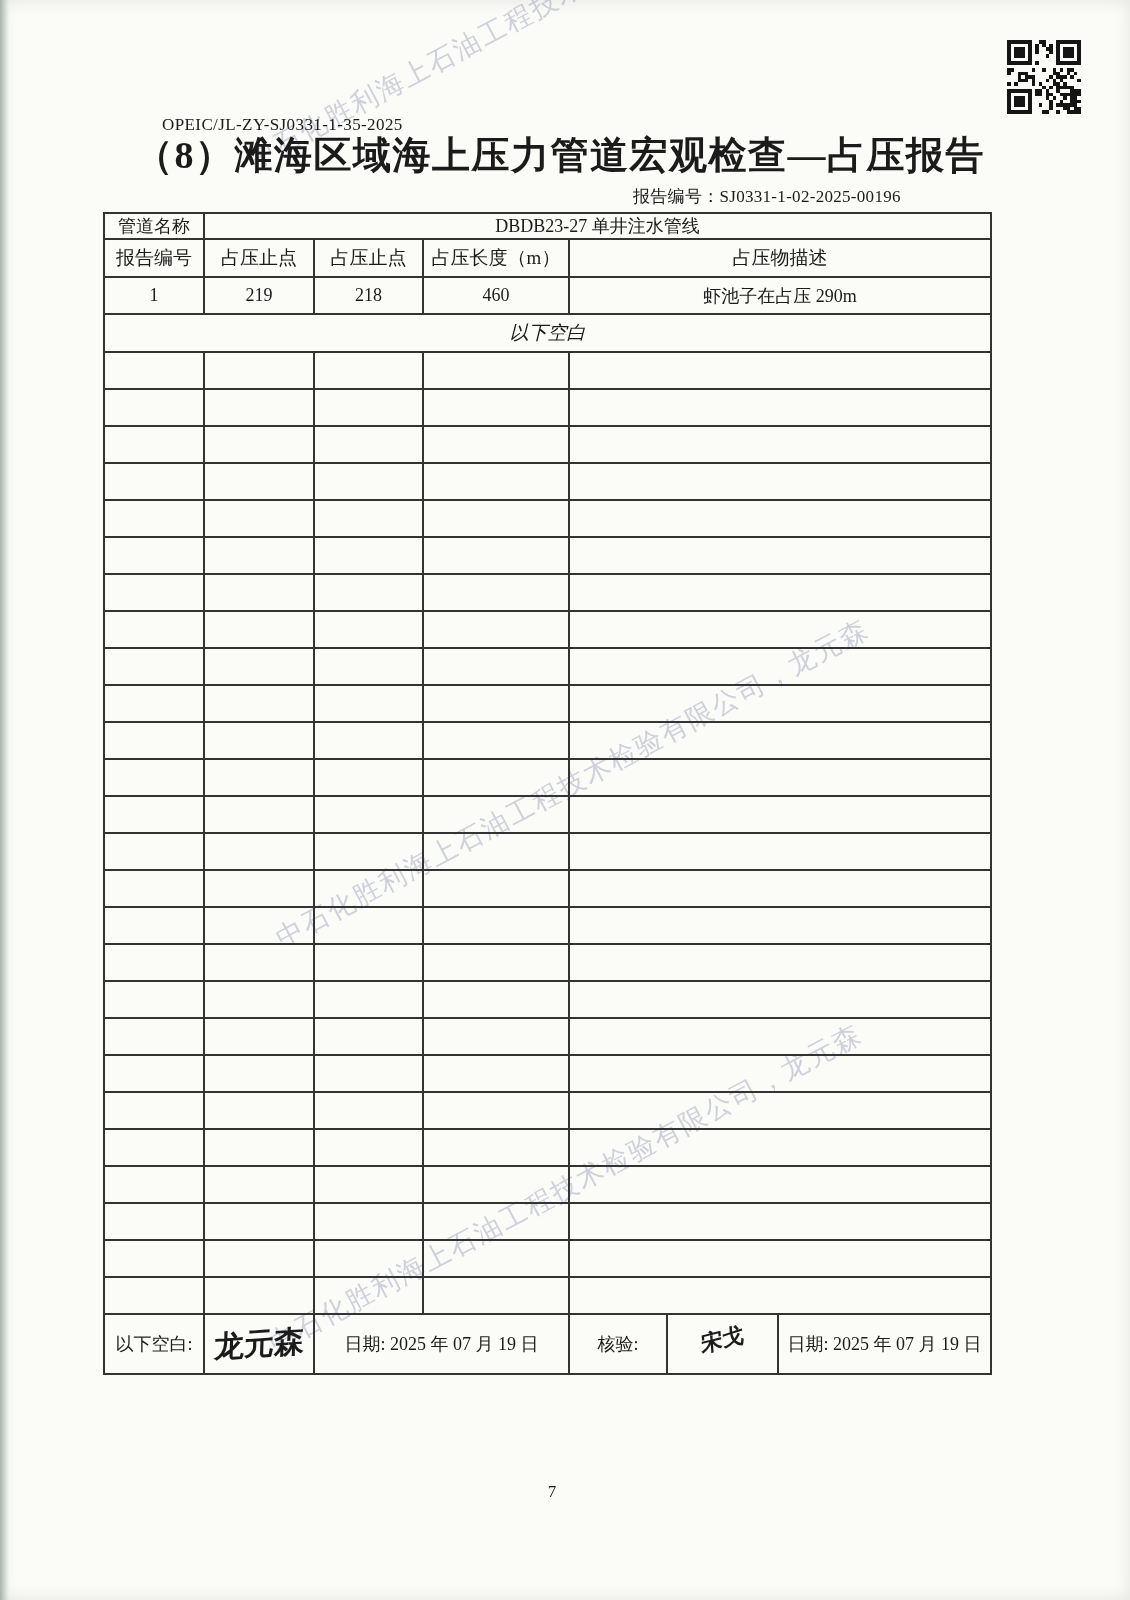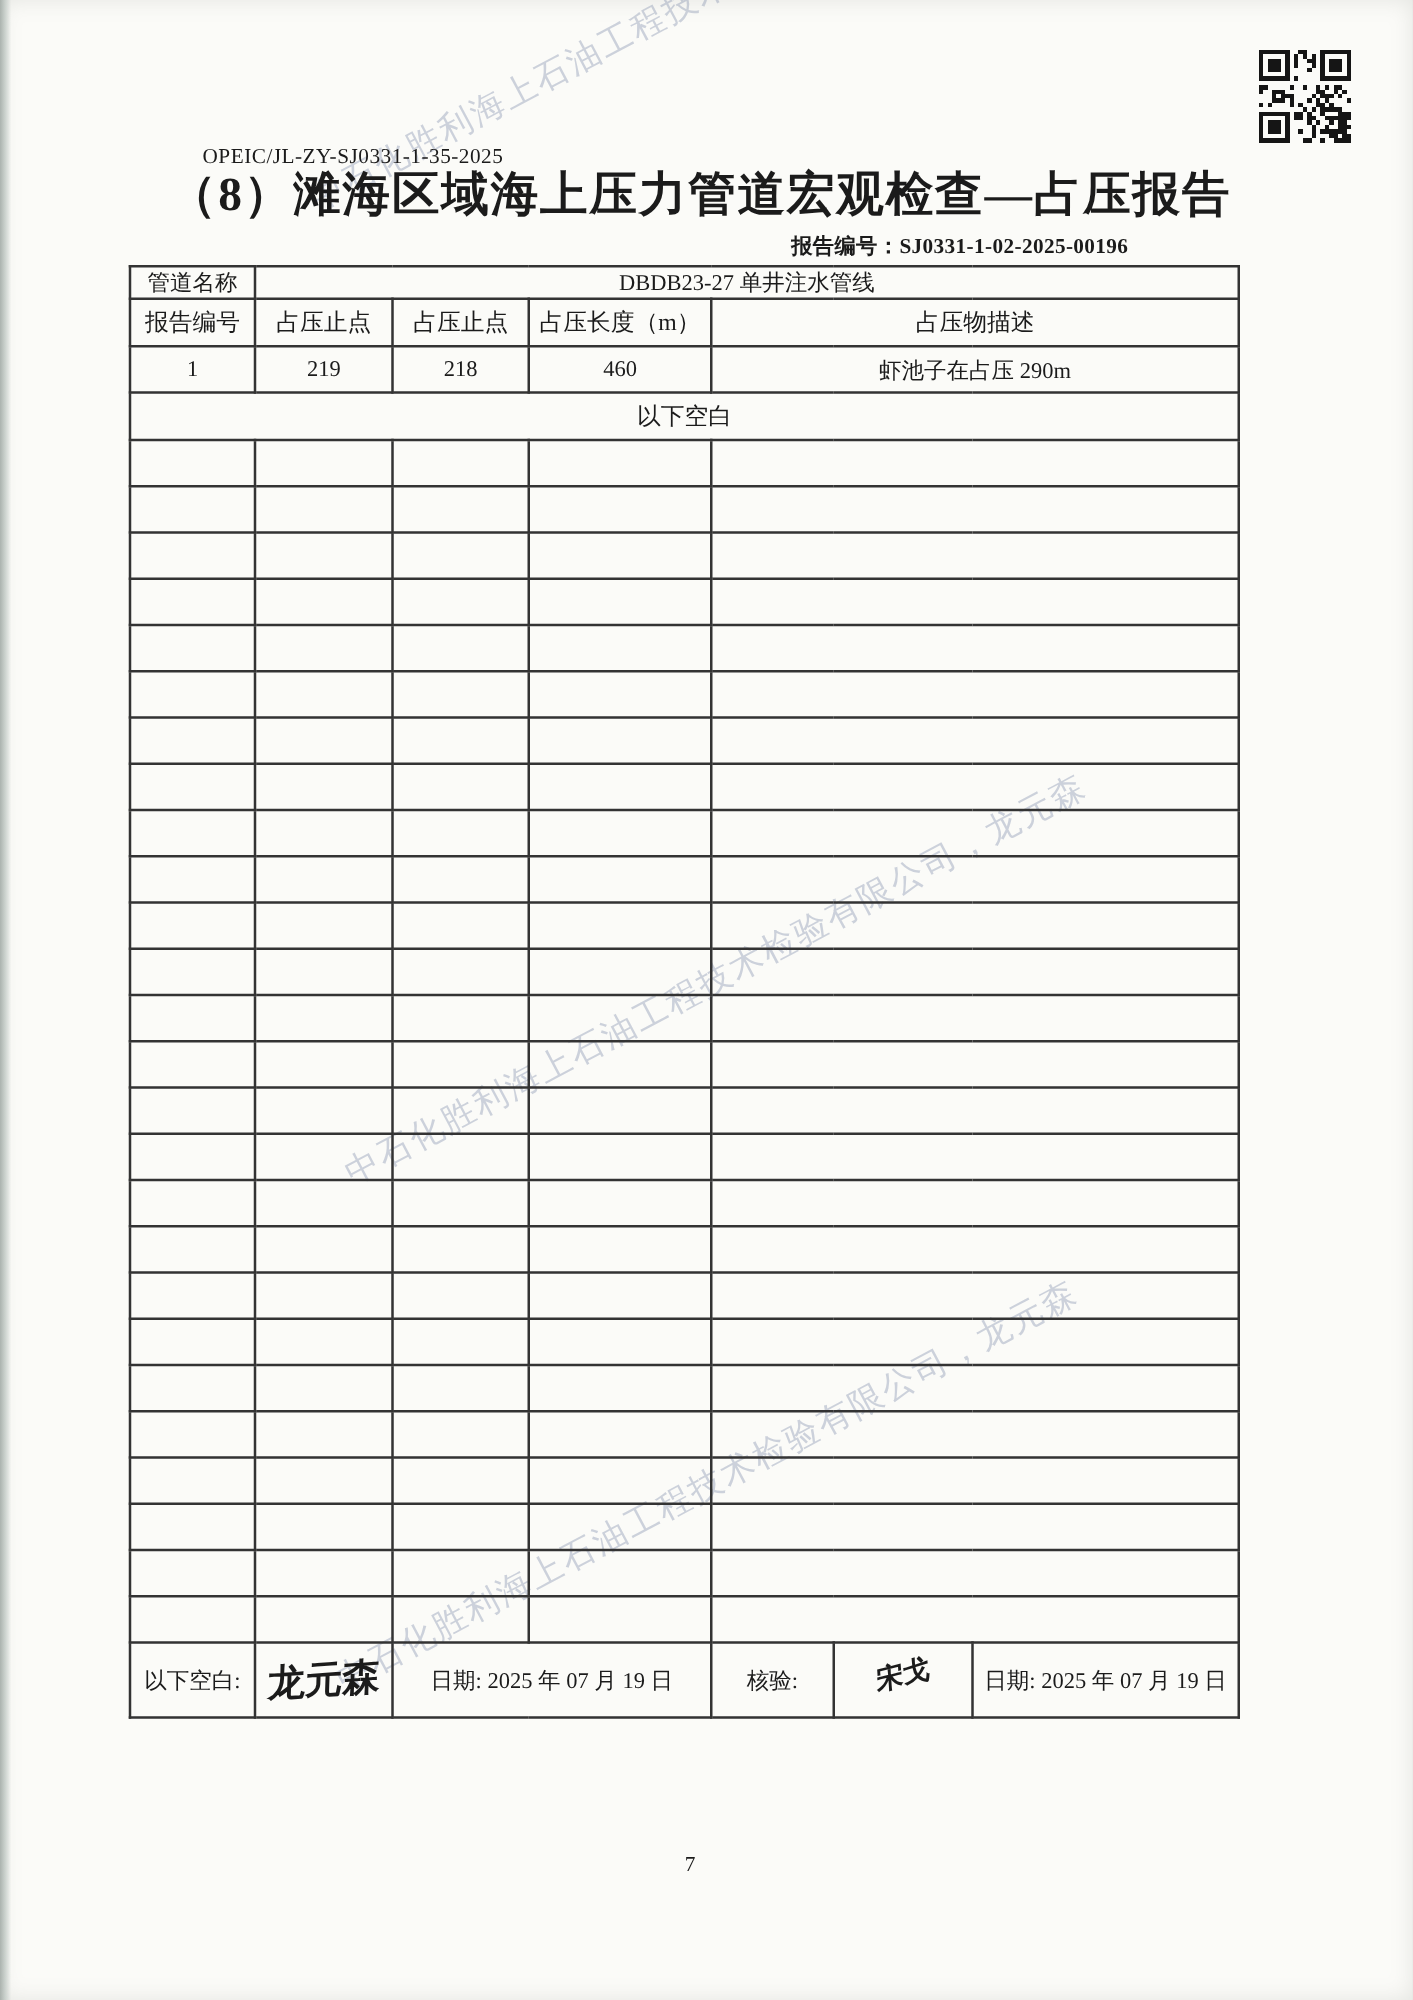--- a/index.html
+++ b/index.html
@@ -31,36 +31,36 @@
     position:absolute;left:162px;top:83px;z-index:2;
     font-size:17px;letter-spacing:.4px;margin-top:32px;
   }
   .qr{position:absolute;left:1007px;top:39px;width:74px;height:76px;z-index:2;}
   .title{
     position:absolute;left:0;right:10px;top:130px;margin:0;z-index:2;
     text-align:center;font-size:38px;font-weight:700;letter-spacing:1.5px;
   }
   .report-no{
     position:absolute;left:633px;top:185px;z-index:2;
-    font-size:17px;font-weight:700;letter-spacing:.3px;
+    font-size:17px;font-weight:400;letter-spacing:.3px;
   }
   table.report{
     position:absolute;left:103px;top:212px;z-index:1;
     border-collapse:collapse;table-layout:fixed;
   }
   table.report td{
     border:2px solid #333;
     font-size:18px;text-align:center;vertical-align:middle;
     padding:0;overflow:hidden;white-space:nowrap;
   }
   tr.r-name{height:22px;}
   tr.r-head{height:38px;}
   tr.r-head td{font-size:19px;}
   tr.r-data{height:37px;}
-  tr.r-blank{height:38px;}
+  tr.r-blank{height:38px;font-style:italic;}
   tr.r-blank td{font-size:19px;}
   tr.empty-row{height:37px;}
   tr.r-sig{height:60px;}
   td.sig-label{text-align:left;padding-left:3px;font-size:17px;}
   td.verify-label{text-align:left;padding-left:13px;font-size:17px;}
   td.date-cell{font-size:17px;}
   .sig-name{
     display:inline-block;font-size:30px;font-weight:700;
     transform:rotate(-4deg) skewX(-6deg);
     font-family:"DejaVu Serif",serif;

